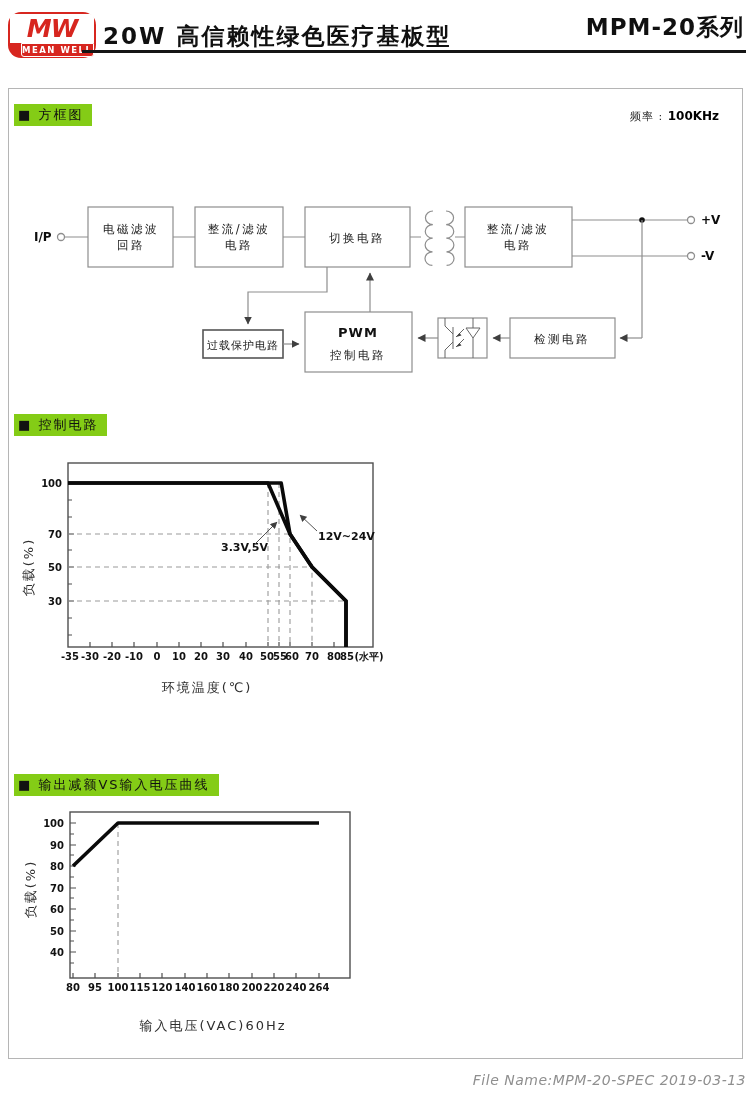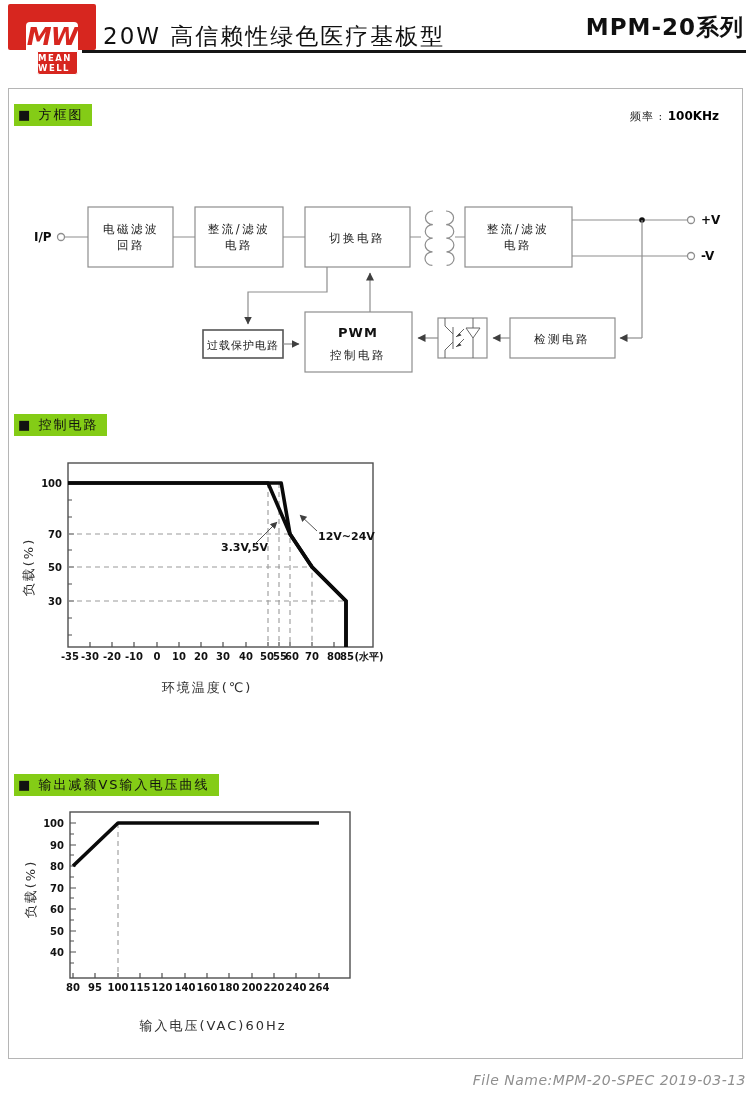--- a/index.html
+++ b/index.html
@@ -1,26 +1,26 @@
 <!DOCTYPE html>
 <html><head>
 <meta charset="utf-8">
 <style>
   html,body{margin:0;padding:0;background:#fff;}
   body{font-family:"DejaVu Sans","Liberation Sans",sans-serif;}
   #page{position:relative;width:750px;height:1095px;background:#fff;overflow:hidden;}
   .abs{position:absolute;}
 
   
-  #logo{left:8px;top:4px;width:88px;height:46px;background:#d7261f;border-radius:2px;padding:16px;box-sizing:border-box;}
+  #logo{left:8px;top:12px;width:88px;height:46px;background:#d7261f;border-radius:13px;padding:0;box-sizing:border-box;}
   #logo .mw{height:29px;margin:2px 2px 0 2px;background:#fff;border-radius:4px 4px 0 0;display:flex;align-items:center;justify-content:center;
             color:#d7261f;font-style:italic;font-weight:bold;font-size:25px;letter-spacing:-1px;line-height:1;}
   #logo .brand{margin:0 2px 2px 13px;border:1px solid #fff;border-radius:0 0 3px 3px;color:#fff;font-size:8.5px;font-weight:bold;
                letter-spacing:1.5px;padding:1px 0;background:#d7261f;}
-  #title{left:103px;top:21px;font-size:23px;font-weight:normal;color:#101010;letter-spacing:2px;white-space:nowrap;}
+  #title{left:103px;top:21px;font-size:23px;font-weight:bold;color:#101010;letter-spacing:2px;white-space:nowrap;}
   #series{right:6px;top:12px;font-size:23px;font-weight:bold;color:#101010;letter-spacing:1px;}
   #title-rule{left:82px;top:50px;width:664px;height:3px;background:#151515;}
 
   #frame{left:8px;top:88px;width:733px;height:969px;border:1px solid #b5b5b5;}
 
   .sec{left:14px;background:#84cc16;font-size:13px;color:#111;padding:2px 9px 2px 4px;letter-spacing:2px;white-space:nowrap;}
   #sec1{top:104px;} #sec2{top:414px;} #sec3{top:754px;margin-top:20px;}
   #freq{left:630px;top:109px;font-size:11px;color:#222;letter-spacing:1px;}
   #freq b{font-size:12px;letter-spacing:0;color:#000;}
 

